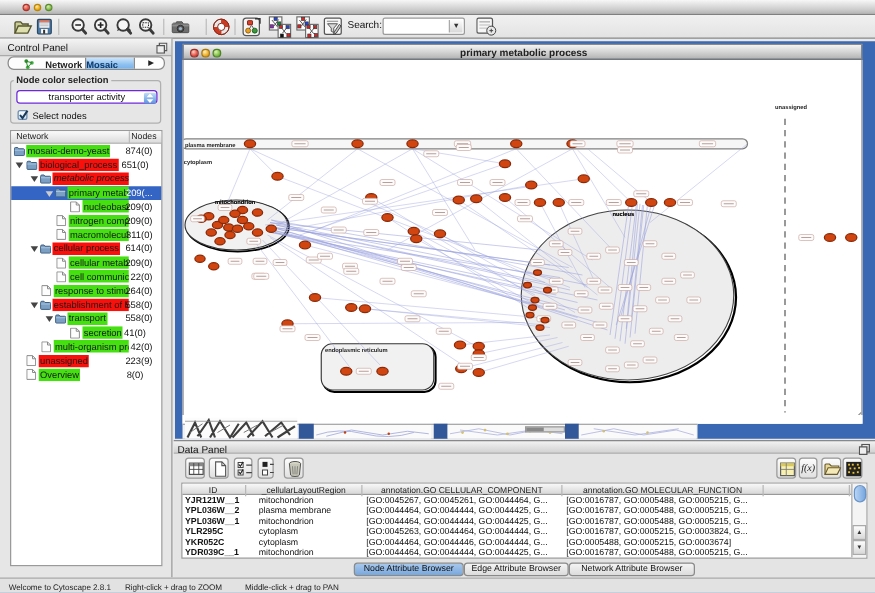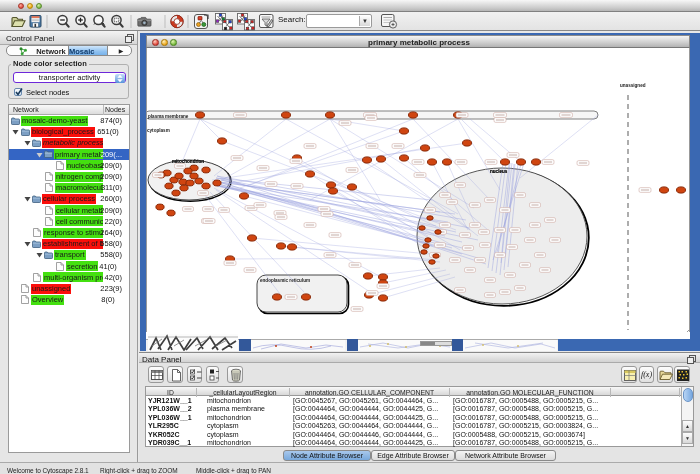--- a/index.html
+++ b/index.html
@@ -236,21 +236,21 @@
 </div>
 <div class="abs" style="left:9px;top:193.4px;width:120px;height:11px;overflow:hidden;white-space:nowrap;padding-left:28px;">
 <svg class="abs" style="left:15px;top:3px" width="7" height="6" viewBox="0 0 7 6">
       <path d="M0.5 1 L6.5 1 L3.5 5.5 Z" fill="#444"></path>
     </svg>
 <svg class="abs" style="left:23px;top:1.5px" width="9" height="8" viewBox="0 0 9 8">
 <path d="M0.5 2 Q0.5 1 1.5 1 L3.2 1 L4 2 L7.8 2 Q8.5 2 8.5 2.8 L8.5 6.8 Q8.5 7.5 7.8 7.5 L1.2 7.5 Q0.5 7.5 0.5 6.8 Z" fill="#7c9fc4" stroke="#3f5f80" stroke-width="0.8"></path>
 <path d="M0.8 3.2 L8.2 3.2" stroke="#a8c4de" stroke-width="0.8"></path>
     </svg>
 <div class="abs" style="left:33px;top:0.5px;background:#fb0f0b;font-size:7.5px;color:#1a1a1a;padding:0.5px 1px;line-height:9px;max-width:61px;overflow:hidden;">cellular process</div>
-<div class="abs" style="left:85px;top:1px;width:28px;text-align:right;font-size:7.5px;color:#111;">260(0)</div>
+<div class="abs" style="left:85px;top:1px;width:28px;text-align:right;font-size:7.5px;color:#111;">614(0)</div>
 </div>
 <div class="abs" style="left:9px;top:204.6px;width:120px;height:11px;overflow:hidden;white-space:nowrap;">
 <svg class="abs" style="left:36px;top:1px" width="8" height="9" viewBox="0 0 8 9">
 <path d="M0.5 0.5 L5 0.5 L7.5 3 L7.5 8.5 L0.5 8.5 Z" fill="#fdfdfd" stroke="#8a8a8a" stroke-width="0.8"></path>
 <path d="M5 0.5 L5 3 L7.5 3" fill="none" stroke="#8a8a8a" stroke-width="0.8"></path>
     </svg>
 <div class="abs" style="left:46px;top:0.5px;background:#44e010;font-size:7.5px;color:#1a1a1a;padding:0.5px 1px;line-height:9px;max-width:48px;overflow:hidden;">cellular metabo</div>
 <div class="abs" style="left:85px;top:1px;width:28px;text-align:right;font-size:7.5px;color:#111;">209(0)</div>
 </div>
 <div class="abs" style="left:9px;top:215.8px;width:120px;height:11px;overflow:hidden;white-space:nowrap;">

